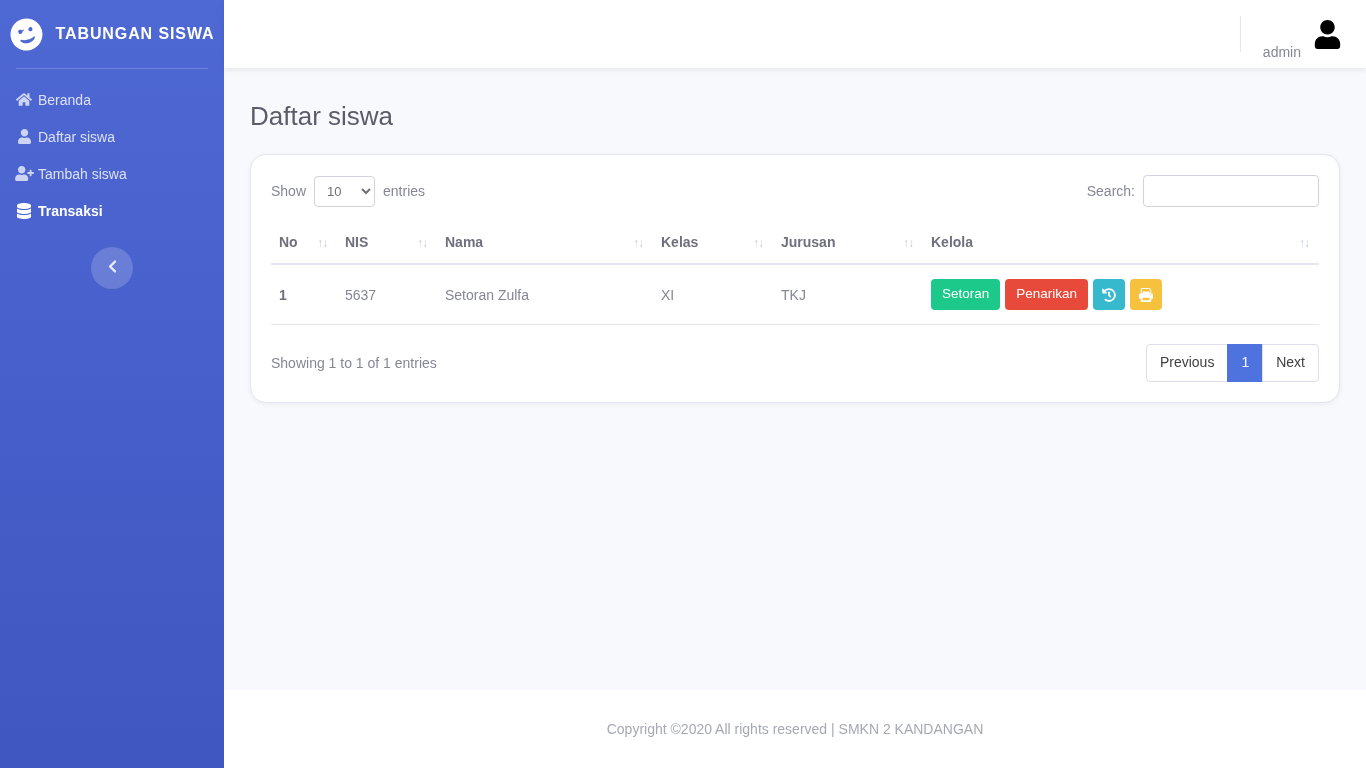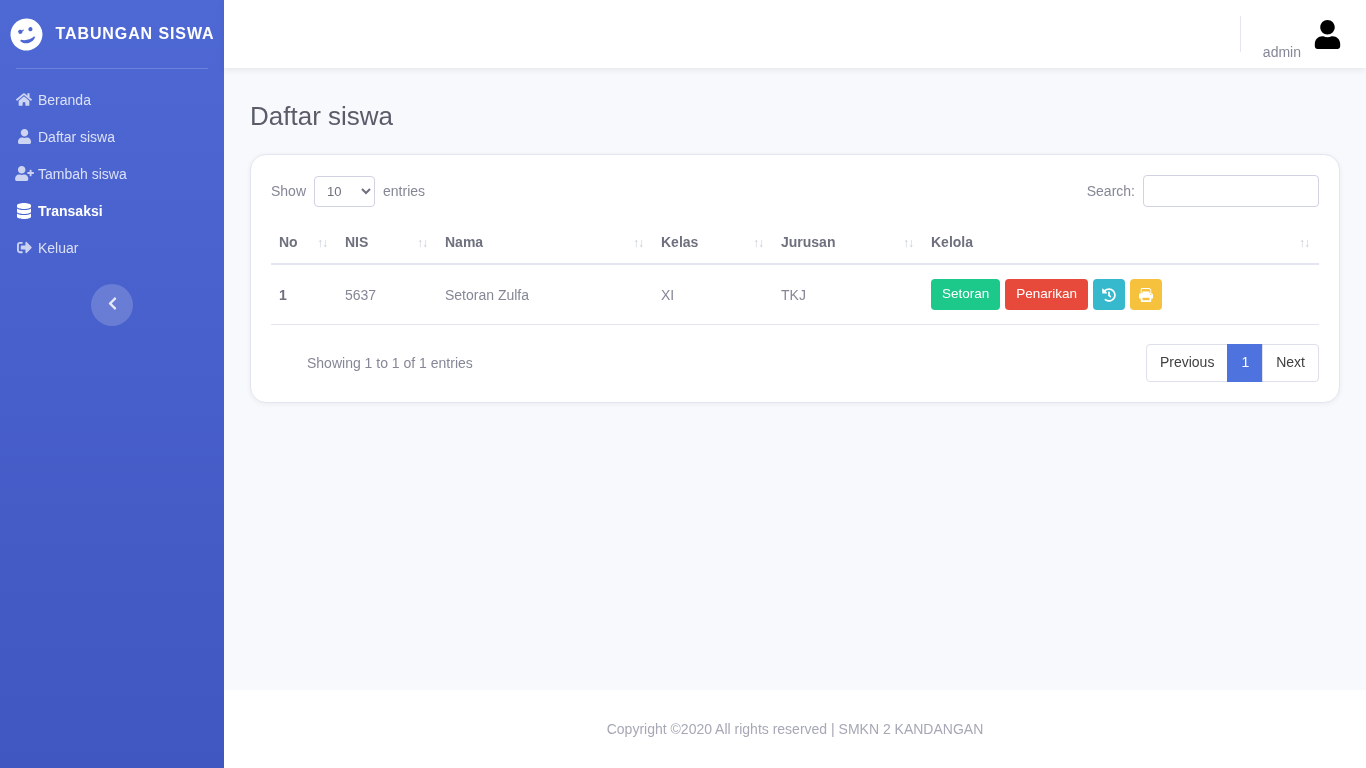--- a/index.html
+++ b/index.html
@@ -164,21 +164,21 @@
   .btn-success { background: #1cc88a; }
   .btn-danger  { background: #e74a3b; }
   .btn-info    { background: #36b9cc; width: 32px; height: 31px; padding: 0; }
   .btn-warning { background: #f6c23e; width: 32px; height: 31px; padding: 0; }
   .btn svg { fill: #ffffff; display: block; }
 
   .dt-bottom {
     display: flex; align-items: center; justify-content: space-between;
     margin-top: 19px;
   }
-  .dt-info { font-size: 14px; color: #858796; margin-left: 36px; }
+  .dt-info { font-size: 14px; color: #858796; }
   .pagination { display: flex; }
   .page-link {
     border: 1px solid #dddfeb;
     background: #ffffff;
     color: #4e73df;
     font-size: 14px;
     padding: 8px 13px;
     margin-left: -1px;
     cursor: pointer;
     font-family: "Liberation Sans", sans-serif;
@@ -255,30 +255,20 @@
         <a class="nav-link active" href="#">
           <span class="nav-ico">
             <svg viewBox="0 0 448 512" width="14" height="16">
                 <path d="M448 73.143v45.714C448 159.143 347.667 192 224 192S0 159.143 0 118.857V73.143C0 32.857 100.333 0 224 0s224 32.857 224 73.143zM448 176v102.857C448 319.143 347.667 352 224 352S0 319.143 0 278.857V176c48.125 33.143 136.208 48.572 224 48.572S399.874 209.143 448 176zm0 160v102.857C448 479.143 347.667 512 224 512S0 479.143 0 438.857V336c48.125 33.143 136.208 48.572 224 48.572S399.874 369.143 448 336z"></path>
               </svg>
           </span>
           <span>Transaksi</span>
         </a>
       </li>
 
-      <li class="nav-item">
-        <a class="nav-link" href="#">
-          <span class="nav-ico">
-            <svg viewBox="0 0 512 512" width="17" height="15">
-                <path d="M497 273L329 441c-15 15-41 4.5-41-17v-96H152c-13.3 0-24-10.7-24-24v-96c0-13.3 10.7-24 24-24h136V88c0-21.4 25.9-32 41-17l168 168c9.3 9.4 9.3 24.6 0 34zM192 436v-40c0-6.6-5.4-12-12-12H96c-17.7 0-32-14.3-32-32V160c0-17.7 14.3-32 32-32h84c6.6 0 12-5.4 12-12V76c0-6.6-5.4-12-12-12H96c-53 0-96 43-96 96v192c0 53 43 96 96 96h84c6.6 0 12-5.4 12-12z"></path>
-              </svg>
-          </span>
-          <span>Keluar</span>
-        </a>
-      </li>
     </ul>
 
     <div class="collapse-wrap">
       <button class="collapse-btn">
         <span>
           <svg viewBox="0 0 320 512" width="9" height="15">
               <path d="M34.52 239.03L228.87 44.69c9.37-9.37 24.57-9.37 33.94 0l22.67 22.67c9.36 9.36 9.37 24.52.04 33.9L131.49 256l154.02 154.75c9.34 9.38 9.32 24.54-.04 33.9l-22.67 22.67c-9.37 9.37-24.57 9.37-33.94 0L34.52 272.97c-9.37-9.37-9.37-24.57 0-33.94z"></path>
             </svg>
         </span>
       </button>

